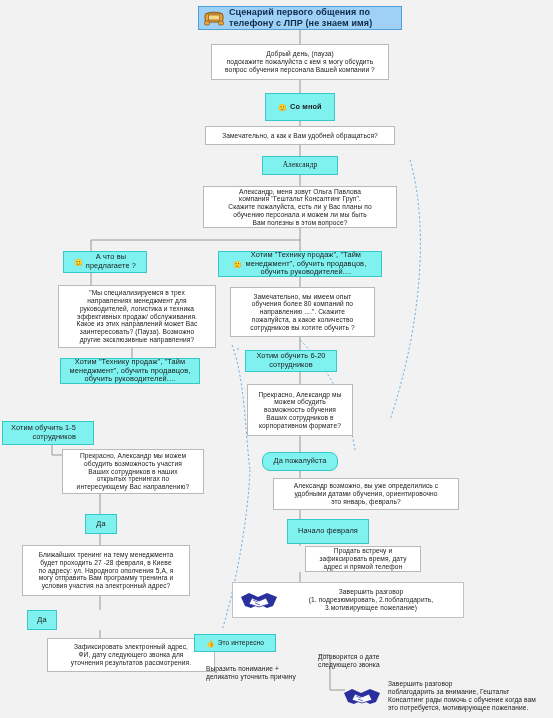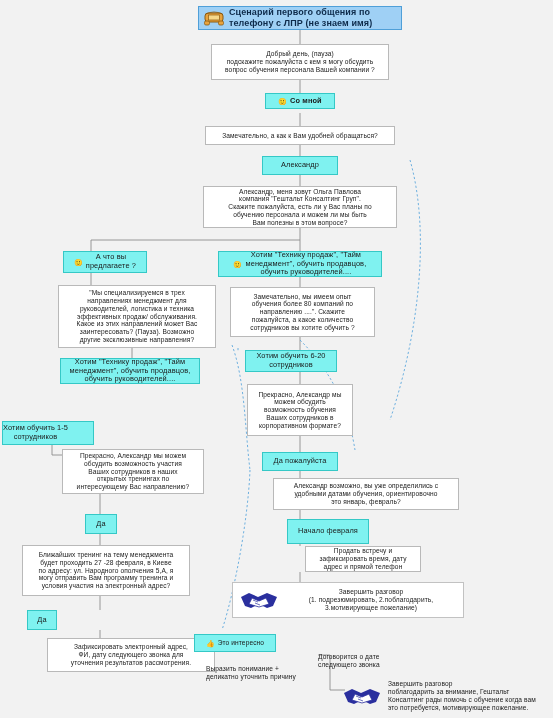--- a/index.html
+++ b/index.html
@@ -134,30 +134,30 @@
     </span>
     <span style="white-space:pre-line;" id="t-title">Сценарий первого общения по телефону с ЛПР (не знаем имя)</span>
   </div>
 
   <div class="node say" style="left:211px;top:44px;width:178px;height:36px;">
     <span style="white-space:pre-line" id="n-greeting">Добрый день,  (пауза)
 подскажите пожалуйста с кем я могу обсудить
 вопрос обучения персонала Вашей компании ?</span>
   </div>
 
-  <div class="node ans" style="left:265px;top:93px;width:70px;height:16px;">
+  <div class="node ans" style="left:265px;top:93px;width:70px;height:28px;">
     <span class="emoji icon">🙂</span>
     <span style="white-space:pre-line;font-weight:bold;" id="n-withme">Со мной</span>
   </div>
 
   <div class="node say" style="left:205px;top:126px;width:190px;height:19px;">
     <span style="white-space:pre-line" id="n-howaddress">Замечательно, а как к Вам удобней обращаться?</span>
   </div>
 
-  <div class="node ans" style="left:262px;top:156px;width:76px;height:19px;">
+  <div class="node ans" style="left:262px;top:156px;width:76px;height:19px;font-family:Liberation Serif, serif;">
     <span style="white-space:pre-line" id="n-alexander">Александр</span>
   </div>
 
   <div class="node say" style="left:203px;top:186px;width:194px;height:42px;">
     <span style="white-space:pre-line" id="n-intro">Александр, меня зовут Ольга Павлова
 компания "Гештальт Консалтинг Груп".
 Скажите пожалуйста, есть ли у Вас планы по
 обучению персонала и можем ли мы быть
 Вам полезны в этом вопросе?</span>
   </div>
@@ -205,34 +205,34 @@
   </div>
 
   <div class="node say" style="left:247px;top:384px;width:106px;height:52px;">
     <span style="white-space:pre-line" id="n-corp">Прекрасно, Александр мы
 можем обсудить
 возможность обучения
 Ваших сотрудников  в
 корпоративном формате?</span>
   </div>
 
-  <div class="node ans" style="left:2px;top:421px;width:92px;height:24px;justify-content:flex-start;text-align:center;padding-left:0;">
+  <div class="node ans" style="left:2px;top:421px;width:92px;height:24px;justify-content:flex-start;text-align:right;padding-left:8px;">
     <span style="white-space:pre-line" id="n-train15">Хотим обучить 1-5
 сотрудников</span>
   </div>
 
   <div class="node say" style="left:62px;top:449px;width:142px;height:45px;">
     <span style="white-space:pre-line" id="n-open">Прекрасно, Александр мы можем
 обсудить возможность участия
 Ваших сотрудников в наших
 открытых тренингах по
 интересующему Вас направлению?</span>
   </div>
 
-  <div class="node ans" style="left:262px;top:452px;width:76px;height:19px;">
+  <div class="node ans" style="left:262px;top:452px;width:76px;height:19px;border-radius:8px;">
     <span style="white-space:pre-line" id="n-yesplease">Да пожалуйста</span>
   </div>
 
   <div class="node say" style="left:273px;top:478px;width:186px;height:32px;">
     <span style="white-space:pre-line" id="n-dates">Александр возможно, вы уже определились с
 удобными датами обучения, ориентировочно
 это январь, февраль?</span>
   </div>
 
   <div class="node ans" style="left:85px;top:514px;width:32px;height:20px;">

